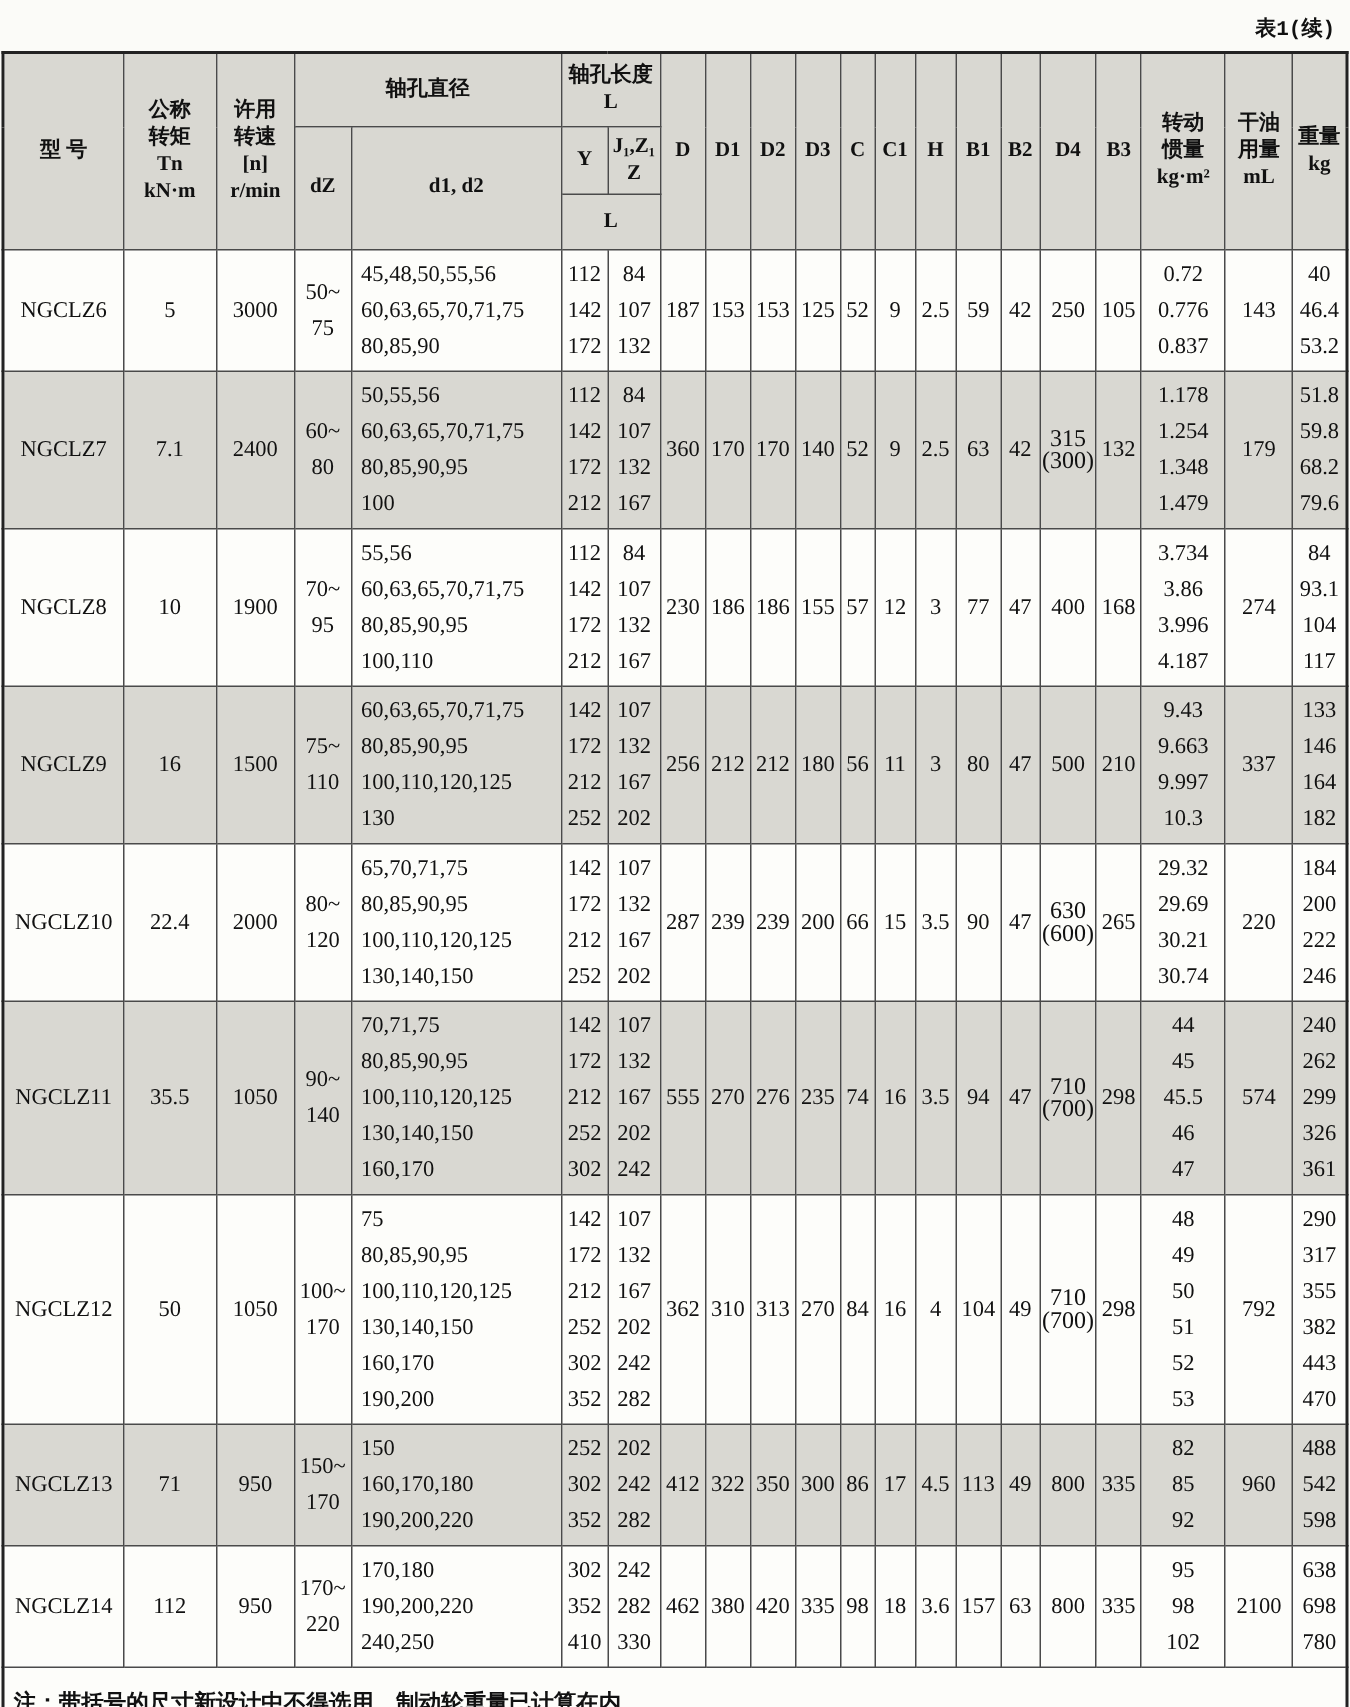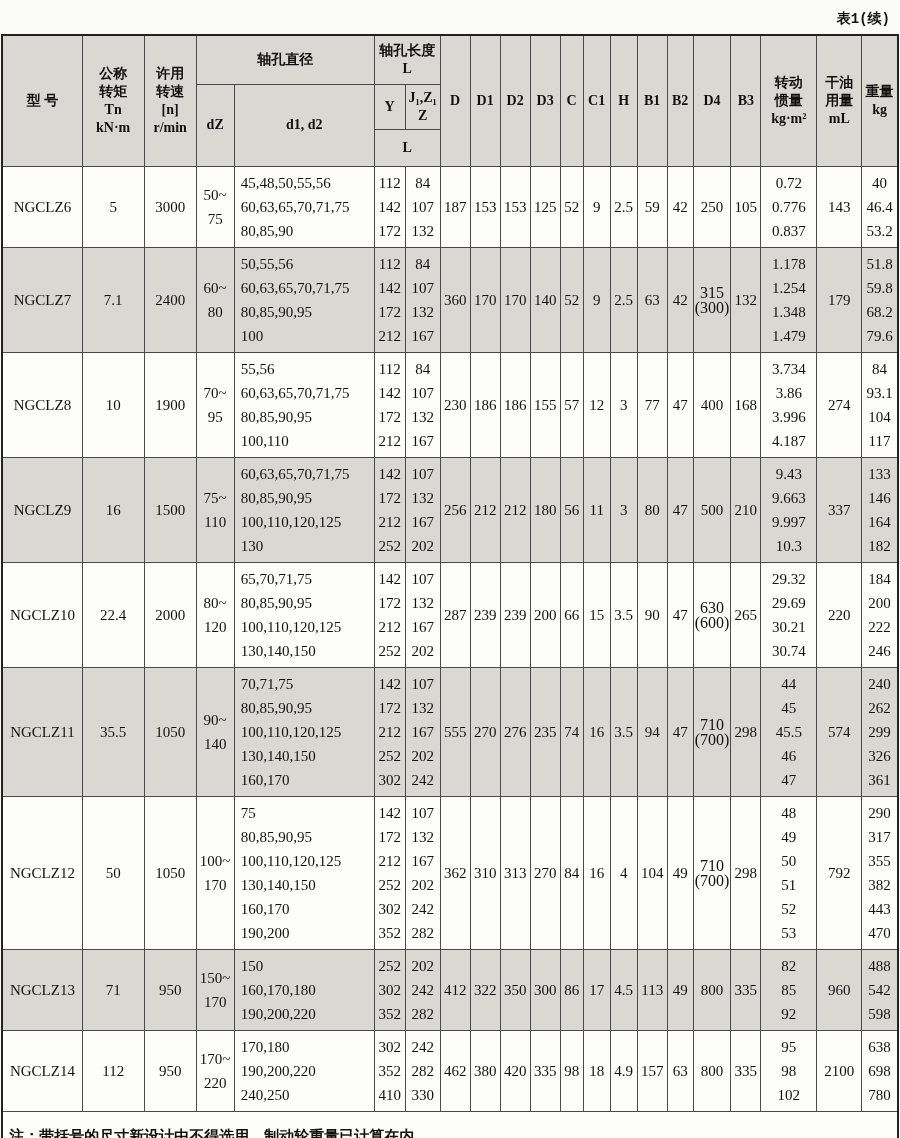--- a/index.html
+++ b/index.html
@@ -469,21 +469,21 @@
 410</td>
         <td>242
 282
 330</td>
         <td>462</td>
         <td>380</td>
         <td>420</td>
         <td>335</td>
         <td>98</td>
         <td>18</td>
-        <td>4.9</td>
+        <td>3.6</td>
         <td>157</td>
         <td>63</td>
         <td>800</td>
         <td>335</td>
         <td>95
 98
 102</td>
         <td>2100</td>
         <td>638
 698

